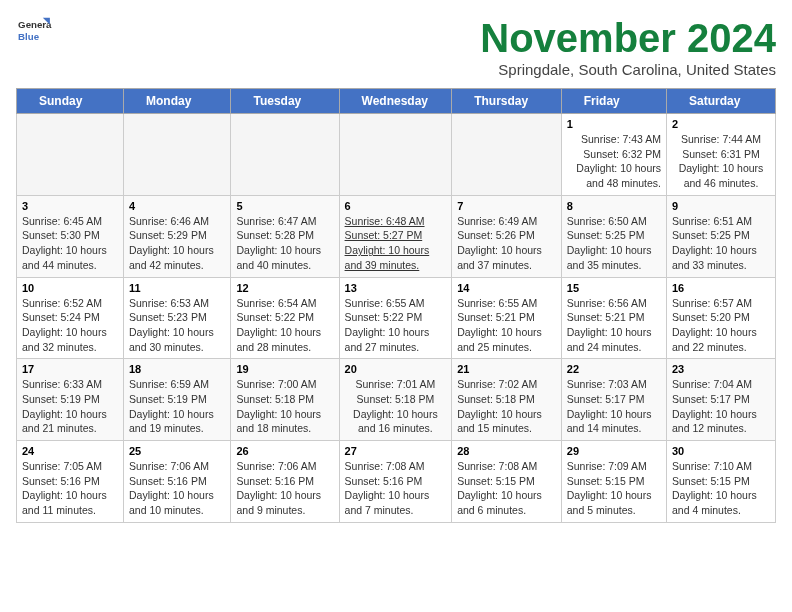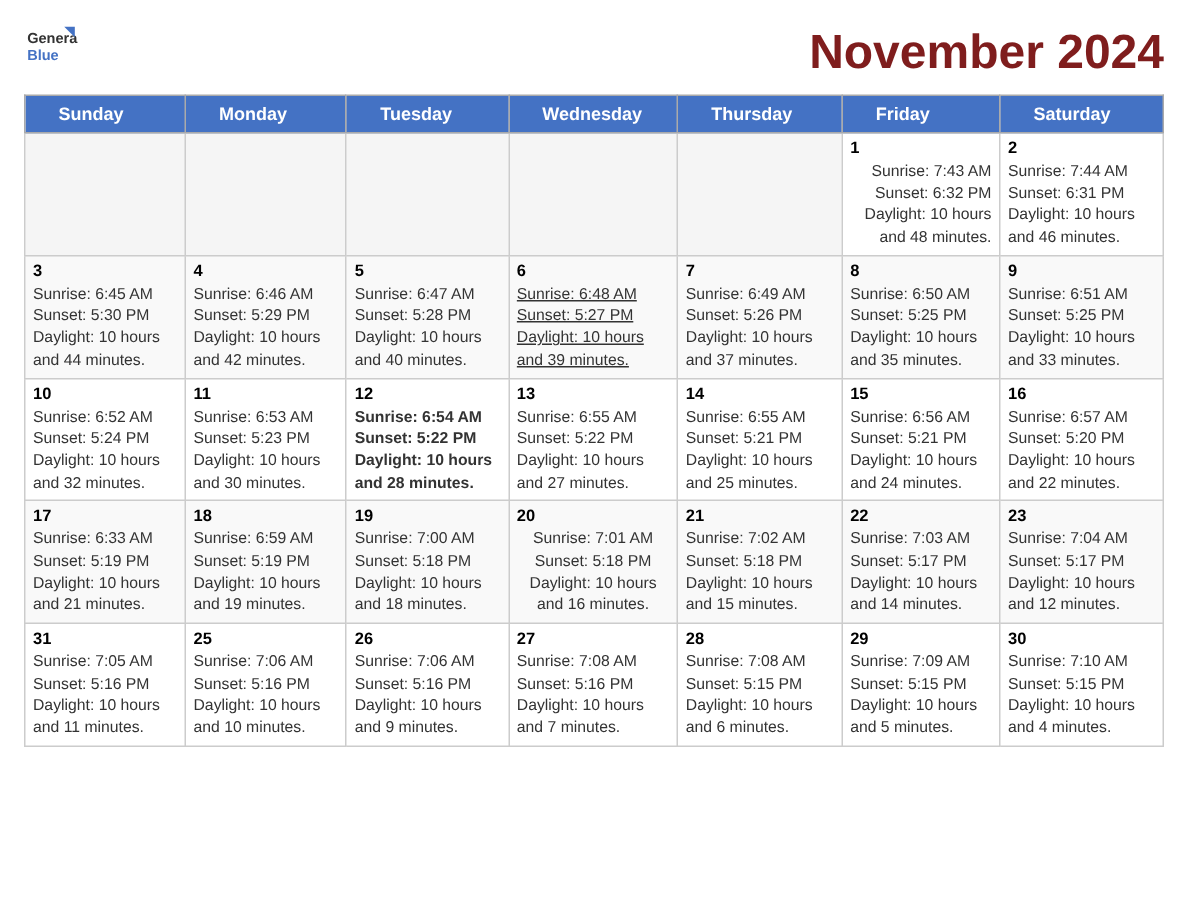--- a/index.html
+++ b/index.html
@@ -22,23 +22,23 @@
       gap: 4px;
     }
     .logo-icon {
       width: 36px;
       height: 30px;
     }
     .title-section {
       text-align: right;
     }
     .month-title {
-      font-size: 32px;
+      font-size: 40px;
       font-weight: bold;
-      color: #7f1d1d;
+      color: #15803d;
     }
     .location-title {
       font-size: 15px;
       color: #444;
     }
     .calendar-table {
       width: 100%;
       border-collapse: collapse;
       font-size: 10.5px;
     }
@@ -84,20 +84,21 @@
   <div class="logo">
     <svg class="logo-icon" viewBox="0 0 40 34" xmlns="http://www.w3.org/2000/svg">
       <rect x="0" y="0" width="40" height="34" fill="#fff"></rect>
       <text x="2" y="14" font-size="11" font-weight="bold" fill="#333" font-family="Arial">General</text>
       <text x="2" y="27" font-size="11" font-weight="bold" fill="#4472c4" font-family="Arial">Blue</text>
       <polygon points="30,2 38,10 38,2" fill="#4472c4"></polygon>
     </svg>
   </div>
   <div class="title-section">
     <div class="month-title">November 2024</div>
+    <div class="location-title">Springdale, South Carolina, United States</div>
   </div>
 </div>
 
 <table class="calendar-table">
   <thead>
     <tr>
     <th>Sunday</th>
         <th>Monday</th>
         <th>Tuesday</th>
         <th>Wednesday</th>
@@ -114,21 +115,21 @@
         <td class="empty"></td>
         <td class="empty"></td>
         <td>
           <span class="day-num">1</span>
           <div class="day-info" style="white-space: pre-line; text-align: right;">Sunrise: 7:43 AM
 Sunset: 6:32 PM
 Daylight: 10 hours and 48 minutes.</div>
         </td>
         <td>
           <span class="day-num">2</span>
-          <div class="day-info" style="white-space: pre-line;">Sunrise: 7:44 AM
+          <div class="day-info" style="white-space: pre-line; text-align: center;">Sunrise: 7:44 AM
 Sunset: 6:31 PM
 Daylight: 10 hours and 46 minutes.</div>
         </td>
       </tr>
       <tr>
         <td>
           <span class="day-num">3</span>
           <div class="day-info" style="white-space: pre-line;">Sunrise: 6:45 AM
 Sunset: 5:30 PM
 Daylight: 10 hours and 44 minutes.</div>
@@ -178,21 +179,21 @@
 Daylight: 10 hours and 32 minutes.</div>
         </td>
         <td>
           <span class="day-num">11</span>
           <div class="day-info" style="white-space: pre-line;">Sunrise: 6:53 AM
 Sunset: 5:23 PM
 Daylight: 10 hours and 30 minutes.</div>
         </td>
         <td>
           <span class="day-num">12</span>
-          <div class="day-info" style="white-space: pre-line; font-weight: bold;">Sunrise: 6:54 AM
+          <div class="day-info" style="white-space: pre-line;">Sunrise: 6:54 AM
 Sunset: 5:22 PM
 Daylight: 10 hours and 28 minutes.</div>
         </td>
         <td>
           <span class="day-num">13</span>
           <div class="day-info" style="white-space: pre-line;">Sunrise: 6:55 AM
 Sunset: 5:22 PM
 Daylight: 10 hours and 27 minutes.</div>
         </td>
         <td>
@@ -253,21 +254,21 @@
         </td>
         <td>
           <span class="day-num">23</span>
           <div class="day-info" style="white-space: pre-line;">Sunrise: 7:04 AM
 Sunset: 5:17 PM
 Daylight: 10 hours and 12 minutes.</div>
         </td>
       </tr>
       <tr>
         <td>
-          <span class="day-num">31</span>
+          <span class="day-num">24</span>
           <div class="day-info" style="white-space: pre-line;">Sunrise: 7:05 AM
 Sunset: 5:16 PM
 Daylight: 10 hours and 11 minutes.</div>
         </td>
         <td>
           <span class="day-num">25</span>
           <div class="day-info" style="white-space: pre-line;">Sunrise: 7:06 AM
 Sunset: 5:16 PM
 Daylight: 10 hours and 10 minutes.</div>
         </td>

